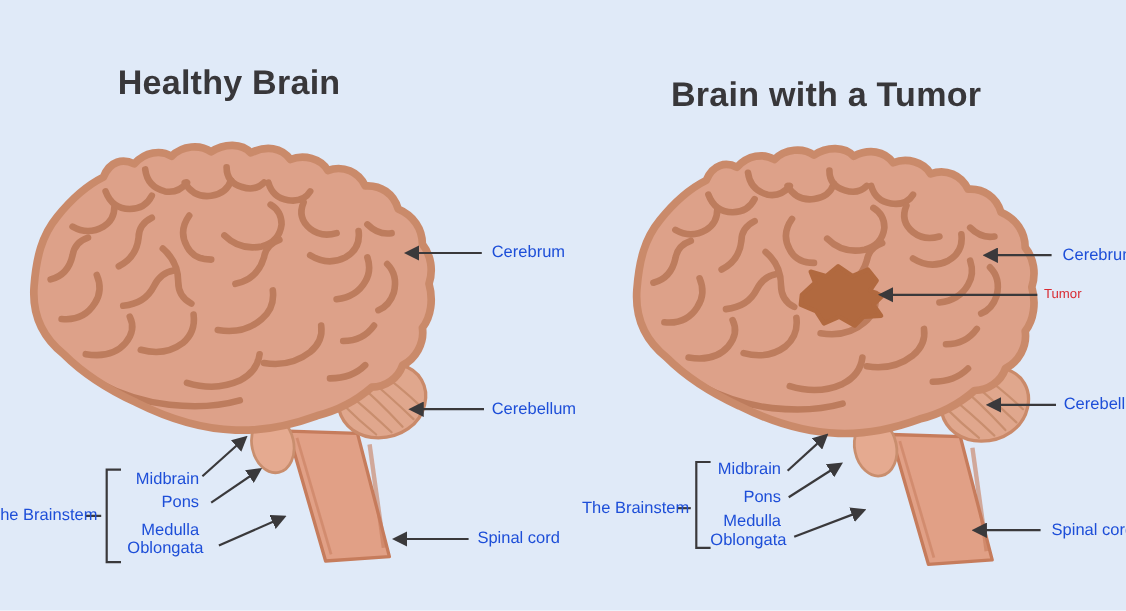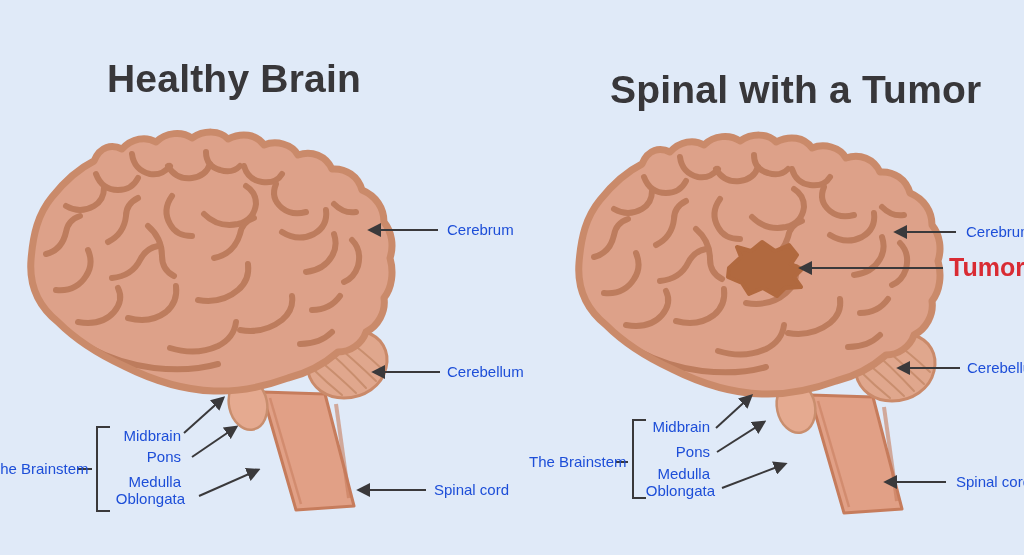--- a/index.html
+++ b/index.html
@@ -6,33 +6,33 @@
   #stage{
     position:relative;
     width:1024px;height:555px;
     overflow:hidden;
     background:#e0eaf8;
     font-family:"Liberation Sans",sans-serif;
   }
   #art{position:absolute;left:0;top:0;}
   .title{
     position:absolute;
-    font-weight:bold;font-size:39px;
+    font-weight:bold;font-size:31px;
     color:#38373a;white-space:nowrap;
     letter-spacing:.2px;
   }
   .lbl{
     position:absolute;
     font-size:15px;line-height:16px;
     color:#1d4ed8;white-space:nowrap;
   }
   .lbl.right-align{text-align:right;}
   .tumor-label{
     position:absolute;
-    font-size:25px;font-weight:bold;line-height:20px;
+    font-size:12px;font-weight:normal;line-height:20px;
     color:#d92b33;white-space:nowrap;
   }
 </style>
 </head>
 <body>
 
 <div id="stage">
 
   <svg id="art" width="1024" height="555" viewBox="0 0 1024 555" xmlns="http://www.w3.org/2000/svg">
     <defs>
@@ -121,21 +121,21 @@
       <path d="M946,482 L886,482" marker-end="url(#ah)"></path>
       <path d="M716,428 L751,396" marker-end="url(#ah)"></path>
       <path d="M717,452 L764,422" marker-end="url(#ah)"></path>
       <path d="M722,488 L785,464" marker-end="url(#ah)"></path>
       <path d="M646,420 L633,420 L633,498 L646,498"></path>
       <path d="M616,462 L628,462"></path>
     </g>
   </svg>
 
   <div class="title" style="left:107px;top:57px;">Healthy Brain</div>
-  <div class="title" style="left:610px;top:68px;">Spinal with a Tumor</div>
+  <div class="title" style="left:610px;top:68px;">Brain with a Tumor</div>
 
   <div class="lbl" style="left:447px;top:222px;">Cerebrum</div>
   <div class="lbl" style="left:447px;top:364px;">Cerebellum</div>
   <div class="lbl" style="left:434px;top:482px;">Spinal cord</div>
   <div class="lbl" style="left:-9px;top:461px;">The Brainstem</div>
   <div class="lbl right-align" style="left:96px;width:85px;top:428px;">Midbrain</div>
   <div class="lbl right-align" style="left:96px;width:85px;top:449px;">Pons</div>
   <div class="lbl right-align" style="left:96px;width:85px;top:474px;">Medulla</div>
   <div class="lbl right-align" style="left:96px;width:89px;top:491px;">Oblongata</div>
 

